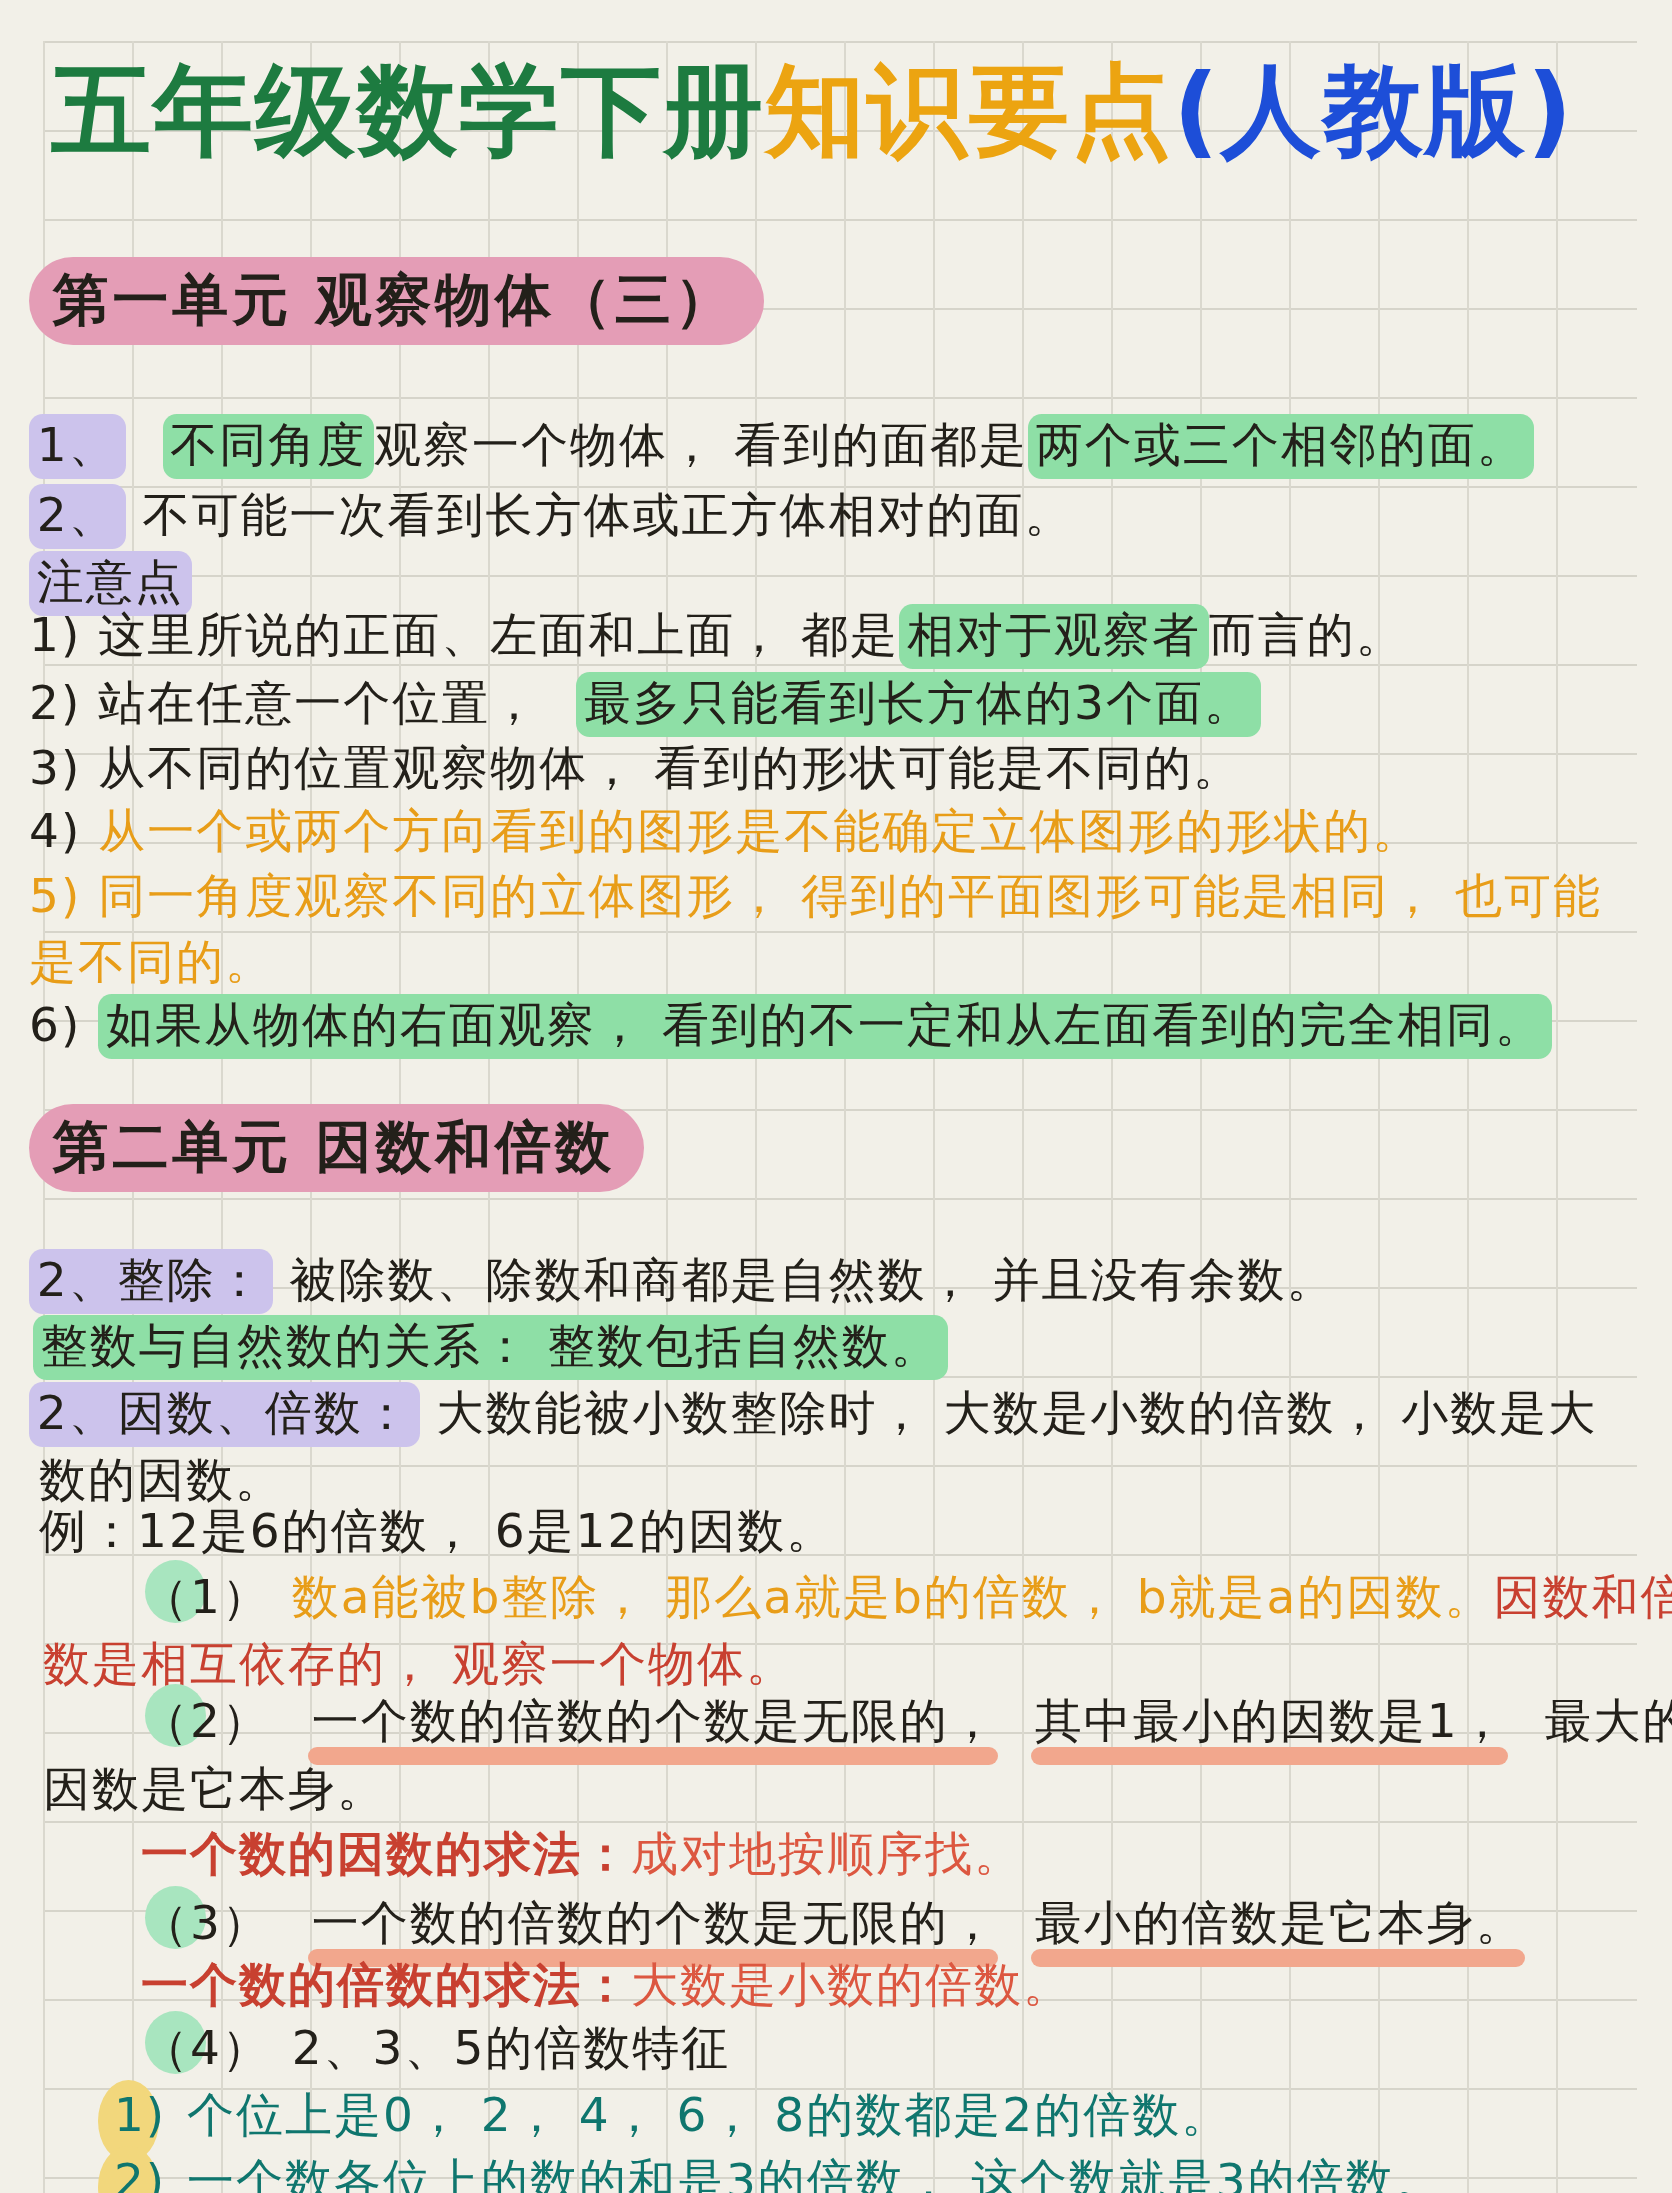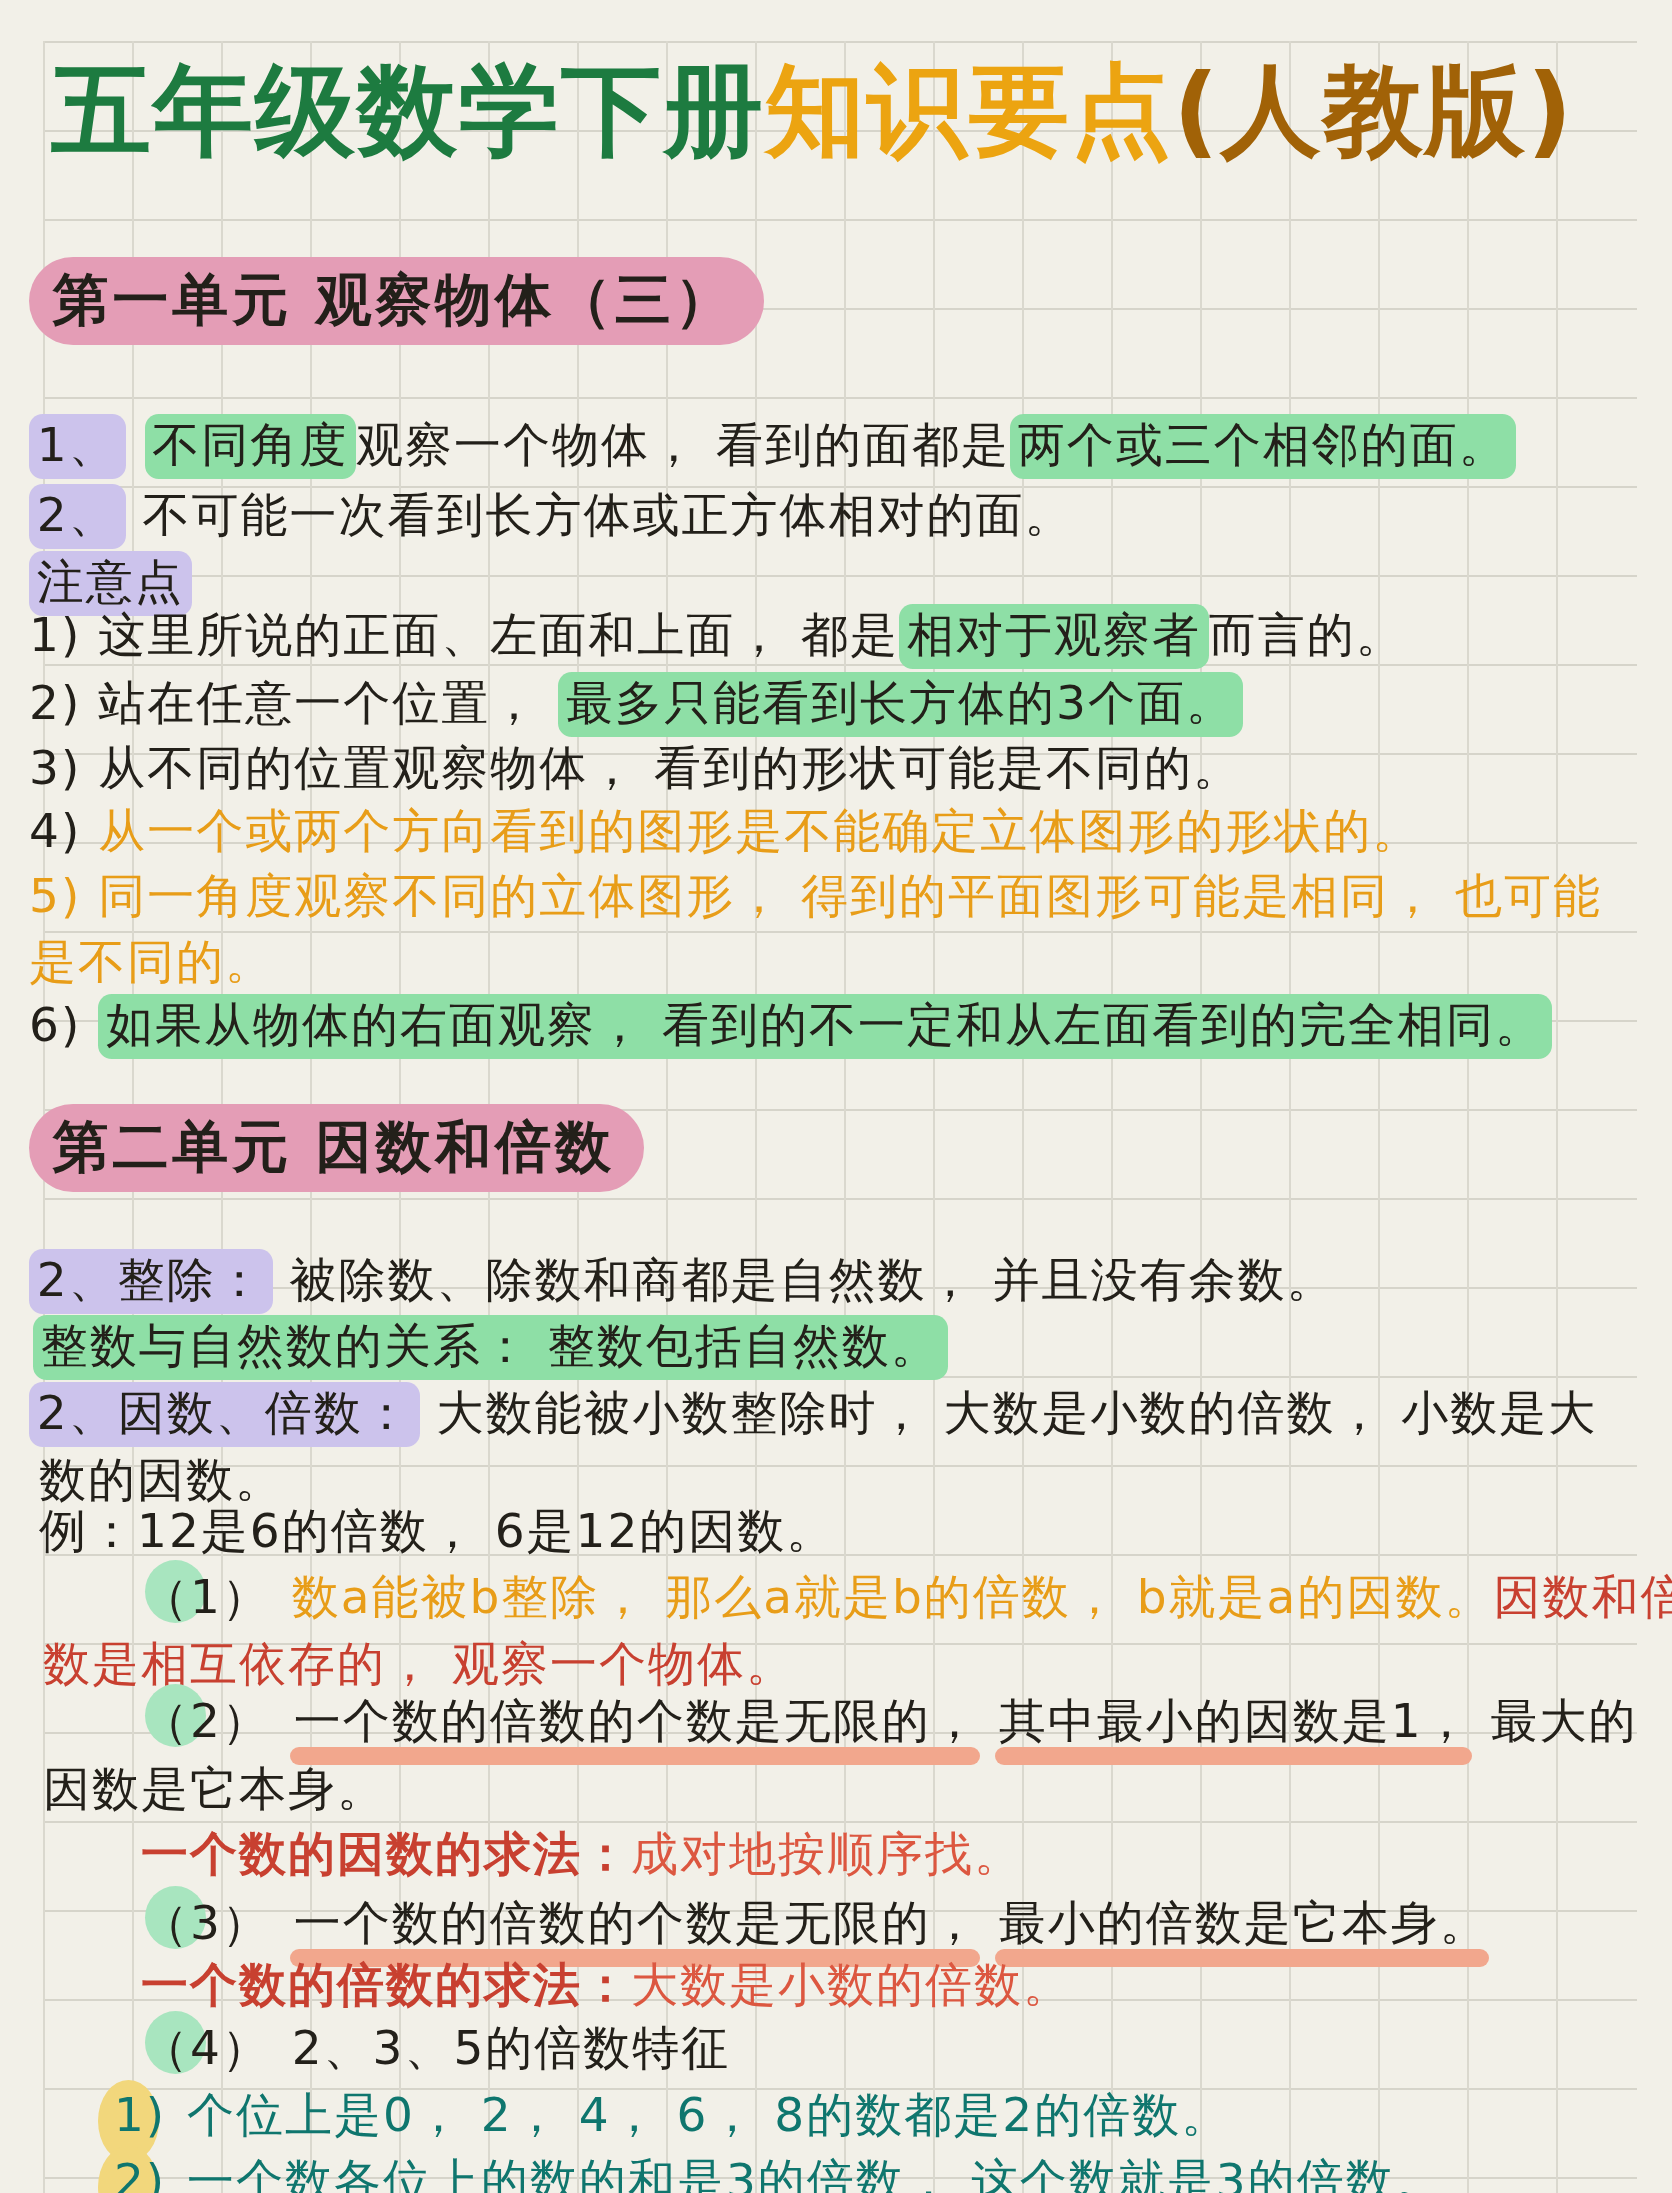--- a/index.html
+++ b/index.html
@@ -15,21 +15,21 @@
       linear-gradient(to right,#dad8ce 2px,transparent 2px),
       linear-gradient(to bottom,#d6d4ca 2px,transparent 2px);
     background-size:89px 89px;
   }
   .title{
     position:absolute;top:45px;left:51px;margin:0;
     font-size:100px;font-weight:bold;letter-spacing:2px;white-space:nowrap;
   }
   .tg{color:#1d7b40}
   .to{color:#eca411}
-  .tr{color:#a16207}
+  .tr{color:#1d4ed8}
   .line{
     position:absolute;left:29px;z-index:1;white-space:nowrap;
     font-size:47px;line-height:65px;letter-spacing:2px;
   }
   .pill{
     background:#e49db6;border-radius:45px;
     padding:9.8px 29px 13.7px 23.5px;
     font-size:56px;font-weight:bold;letter-spacing:3.9px;
   }
   .hl{border-radius:13.7px;padding:2.9px 7.8px 6.9px;}
@@ -41,21 +41,21 @@
     width:61px;height:63px;border-radius:50%;left:7.8px;top:-3.9px;
   }
   .circ-green::before{background:#a8e5bf;}
   .circ-yellow::before{background:#f2d77c;width:61px;height:82px;left:-11.8px;top:-2px;}
   .u{position:relative;z-index:0;display:inline-block;}
   .u::after{
     content:"";position:absolute;z-index:-1;
     left:-3.9px;right:0;bottom:-11.8px;height:17.6px;border-radius:9.8px;
     background:#f2a78d;
   }
-  .gap{margin-left:19px;}
+  .gap{margin-left:37px;}
   .t-orange{color:#e89d18}
   .t-red{color:#c84030}
   .t-red2{color:#dc5740}
   .t-green{color:#0f766e}
   .b{font-weight:bold}
 </style>
 </head>
 <body>
 
 <div class="grid"></div>

